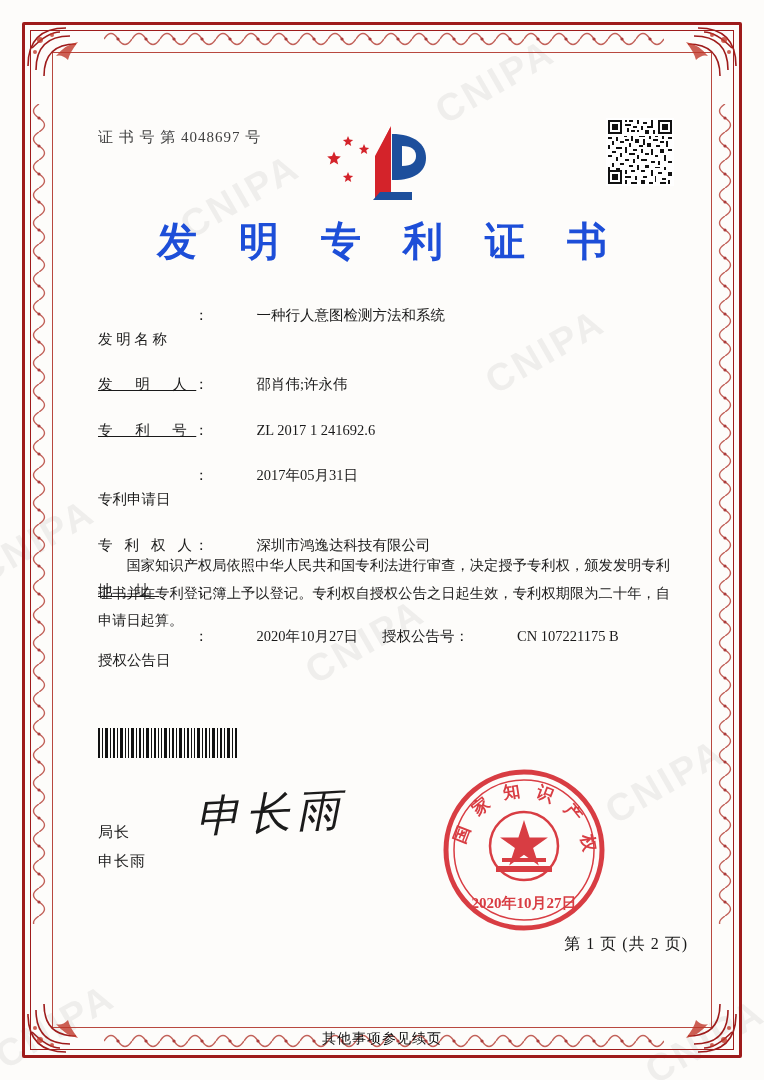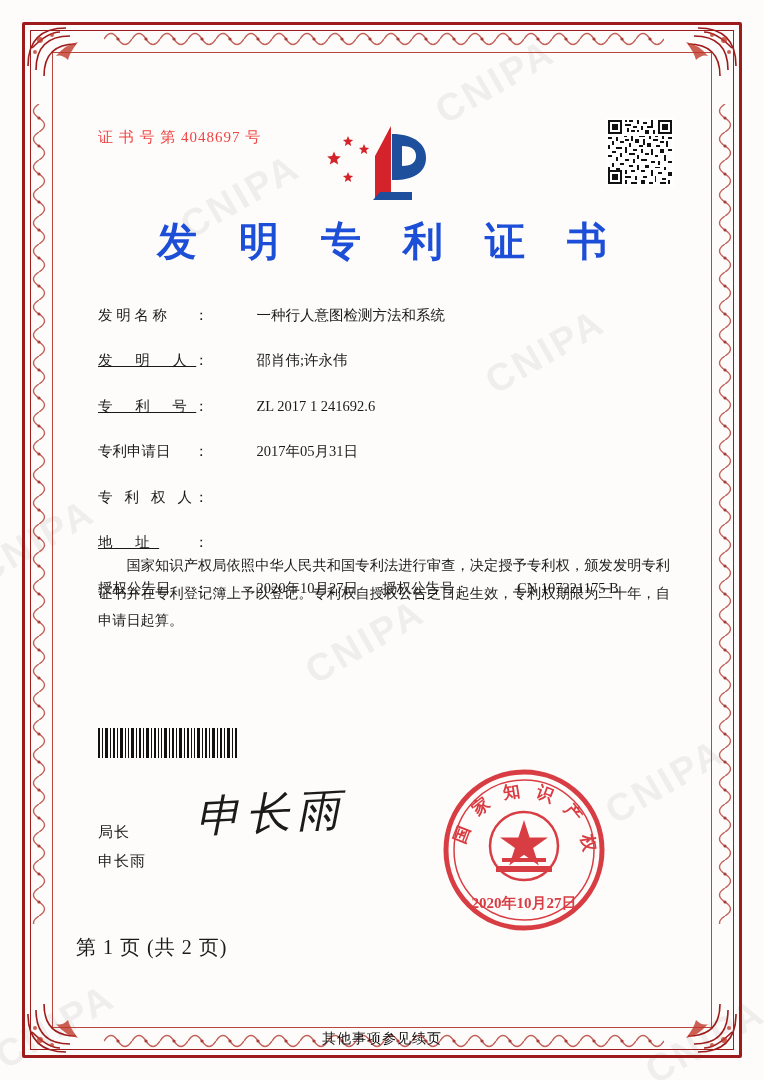--- a/index.html
+++ b/index.html
@@ -86,21 +86,21 @@
     position: absolute;
     left: 76px; right: 76px; top: 66px; bottom: 66px;
   }
 
   .cert-no {
     position: absolute;
     left: 22px;
     top: 62px;
     font-size: 15px;
     letter-spacing: 1px;
-    color: #ef4444;
+    color: #404040;
   }
   .qr {
     position: absolute;
     right: 14px;
     top: 52px;
     width: 64px; height: 64px;
     background: #fff;
     padding: 2px;
   }
   .emblem {
@@ -139,21 +139,21 @@
     margin-bottom: 23px;
   }
   .flabel {
     width: 96px;
     flex: 0 0 96px;
     letter-spacing: 0px;
     white-space: nowrap;
   }
   .flabel.sp3 { letter-spacing: 9.5px; text-decoration: underline; }
   .flabel.sp2 { letter-spacing: 4.2px; text-align: center; }
-  .flabel.sp1 { letter-spacing: 0px; }
+  .flabel.sp1 { letter-spacing: 0px; margin-top: 24px; }
   .fcolon { flex: 0 0 10px; }
   .fvalue { flex: 1 1 auto; margin-left: 48px; }
   .frow.two .fvalue { flex: 0 0 auto; }
   .frow.two .second-label { margin-left: 24px; white-space: nowrap; }
 
   .para {
     position: absolute;
     top: 486px;
     left: 22px;
     right: 18px;
@@ -195,22 +195,22 @@
     position: absolute;
     right: 80px;
     top: 700px;
     width: 168px; height: 168px;
   }
 
   .page-no {
     position: absolute;
     left: 0; right: 0;
     top: 868px;
-    text-align: left;
-    font-size: 20px;
+    text-align: right;
+    font-size: 16px;
     letter-spacing: 1px;
   }
   .footnote {
     position: absolute;
     left: 0; right: 0;
     bottom: -38px;
     text-align: center;
     font-size: 14px;
     letter-spacing: 1px;
     color: #111;
@@ -458,20 +458,21 @@
 
       <div class="frow">
         <div class="flabel sp1">专利申请日</div>
         <div class="fcolon">：</div>
         <div class="fvalue">2017年05月31日</div>
       </div>
 
       <div class="frow">
         <div class="flabel sp2">专 利 权 人</div>
         <div class="fcolon">：</div>
+        <div class="fvalue">深圳市鸿逸达科技有限公司</div>
       </div>
 
       <div class="frow">
         <div class="flabel sp3">地 址</div>
         <div class="fcolon">：</div>
       </div>
 
       <div class="frow two">
         <div class="flabel sp1">授权公告日</div>
         <div class="fcolon">：</div>

